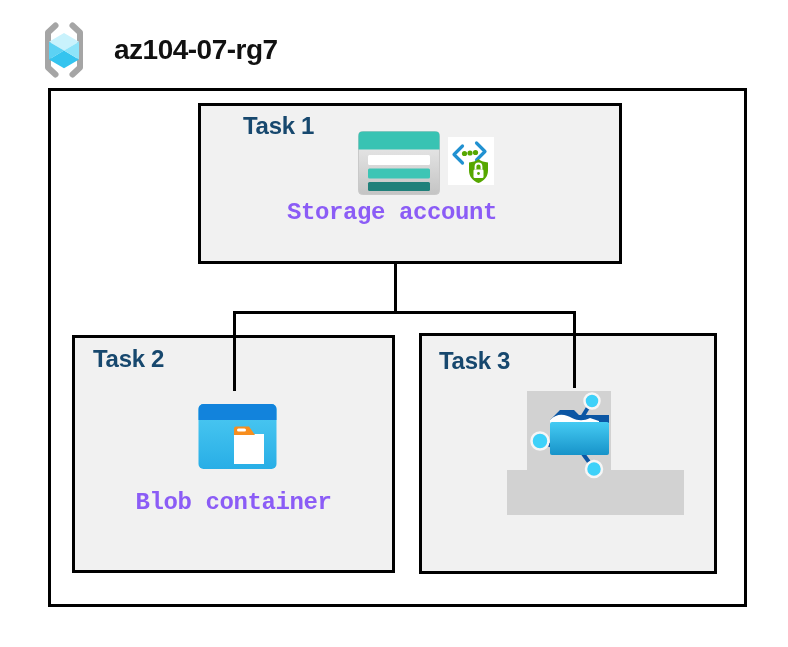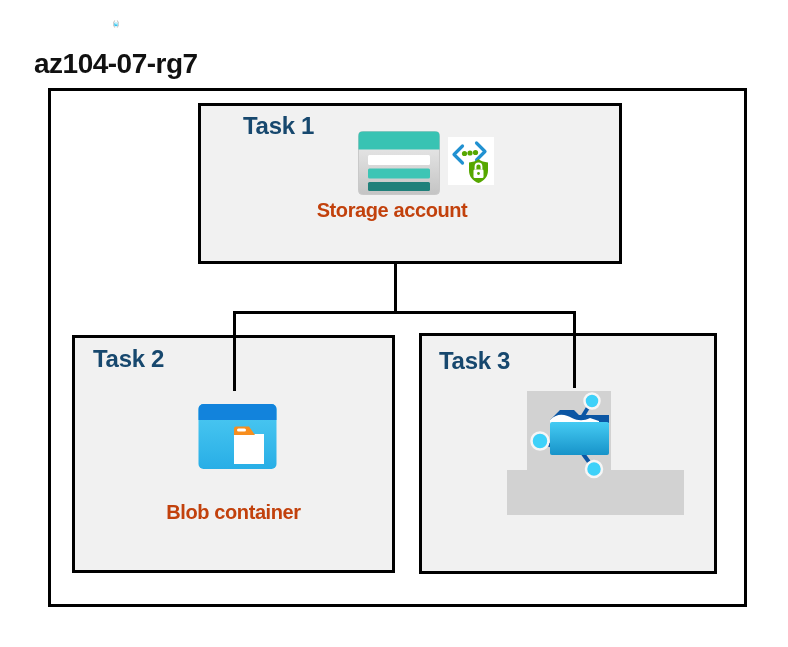--- a/index.html
+++ b/index.html
@@ -1,37 +1,37 @@
 <!DOCTYPE html>
 <html><head>
 <meta charset="utf-8">
 <style>
   html,body{margin:0;padding:0;background:#fff;}
   .canvas{
     position:relative;width:788px;height:647px;background:#ffffff;overflow:hidden;
     font-family:"Liberation Sans",sans-serif;
   }
   
-  .rg-header{position:absolute;left:34px;top:20px;height:60px;display:flex;align-items:center;gap:20px;flex-direction:column;}
+  .rg-header{position:absolute;left:34px;top:20px;height:60px;display:flex;align-items:center;gap:20px;}
   .rg-title{font-size:28px;font-weight:bold;color:#111;letter-spacing:-0.5px;}
   
   .outer-box{position:absolute;left:48px;top:88px;width:699px;height:519px;
     border:3px solid #000;background:#ffffff;box-sizing:border-box;}
   
   .task-box{position:absolute;background:#f1f1f1;border:3px solid #000;box-sizing:border-box;}
   .task1{left:198px;top:103px;width:424px;height:161px;}
   .task2{left:72px;top:335px;width:323px;height:238px;}
   .task3{left:419px;top:333px;width:298px;height:241px;}
   .task-label{position:absolute;font-size:24px;font-weight:bold;color:#17486e;letter-spacing:-0.3px;}
-  .item-label{font-size:20px;font-weight:bold;color:#c2410c;letter-spacing:-0.4px;}
+  .item-label{font-size:24px;font-weight:bold;color:#8b5cf6;letter-spacing:-0.4px;font-family:Liberation Mono, monospace;}
   .t1-label{left:42px;top:6px;}
   .t2-label{left:18px;top:7px;}
   .t3-label{left:17px;top:11px;}
   .t1-item{position:absolute;left:0;top:93px;width:100%;text-align:center;transform:translateX(-18px);}
-  .t2-item{position:absolute;left:0;top:151px;width:100%;text-align:center;margin-top:12px;}
+  .t2-item{position:absolute;left:0;top:151px;width:100%;text-align:center;}
   .t3-gray-icon-bg{position:absolute;left:105px;top:55px;width:84px;height:80px;background:#d2d2d2;}
   .t3-gray-text-bg{position:absolute;left:85px;top:134px;width:177px;height:45px;background:#d2d2d2;}
   .t3-item{position:absolute;left:102px;top:134px;width:160px;height:45px;line-height:45px;}
   
   .connector{position:absolute;background:#000;}
   .c-stem{left:394px;top:261px;width:3px;height:52px;}
   .c-cross{left:233px;top:311px;width:343px;height:3px;}
   .c-left{left:233px;top:311px;width:3px;height:80px;}
   .c-right{left:573px;top:311px;width:3px;height:77px;}
   

